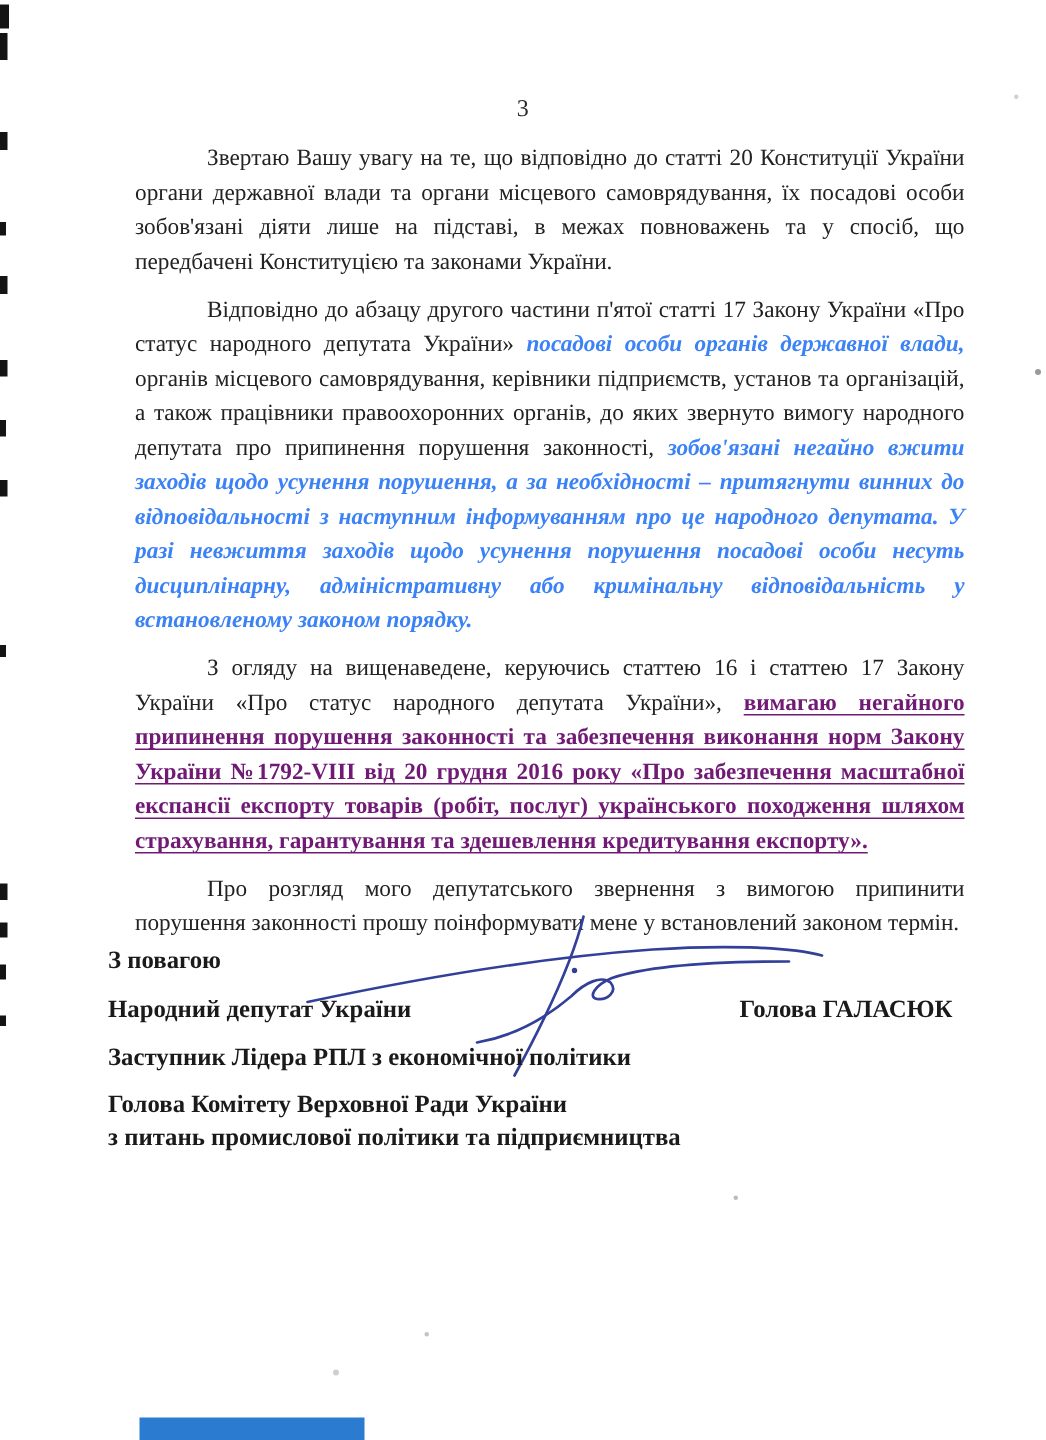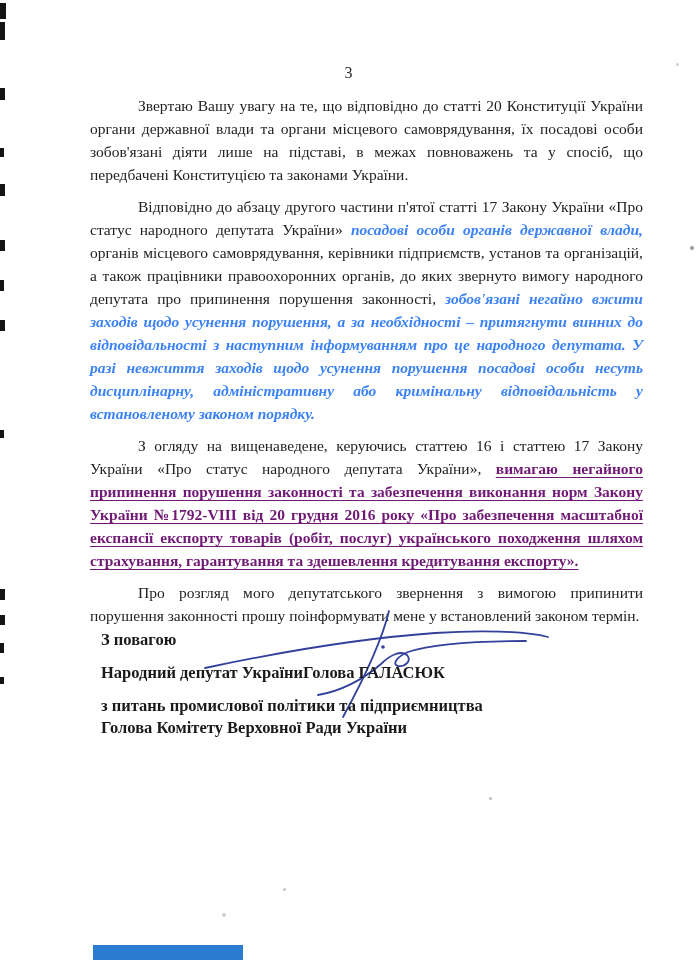--- a/index.html
+++ b/index.html
@@ -16,25 +16,25 @@
     position:absolute;top:94px;left:90px;width:553px;
   }
   .para{
     margin:0 0 9px 0;text-align:justify;text-indent:48px;
     font-size:15.5px;line-height:23px;color:#222;
   }
   .run-r{font-weight:normal;font-style:normal;}
   .run-bi{font-weight:bold;font-style:italic;color:#3b82f6;}
   .run-bu{font-weight:bold;text-decoration:underline;text-underline-offset:3px;color:#701a75;}
   .closing{
-    position:absolute;left:101px;right:62px;top:630px;
+    position:absolute;left:72px;right:62px;top:630px;
     font-weight:bold;font-size:16.5px;color:#1a1a1a;
   }
   .closing .salutation{margin:0 0 13px 0;}
-  .closing-row{display:flex;justify-content:flex-start;align-items:baseline;margin:0 0 12px 0;}
+  .closing-row{display:flex;justify-content:space-between;align-items:baseline;margin:0 0 12px 0;}
   .closing .role-party{margin:0 0 10px 0;}
   .closing .role-committee{line-height:22px;margin:0;}
   .signature-svg{position:absolute;left:195px;top:600px;width:360px;height:120px;pointer-events:none;}
   .edge-mark{position:absolute;left:0;background:#141414;}
   .speck{position:absolute;border-radius:50%;}
   .bottom-bar{position:absolute;}
 </style>
 </head>
 <body>
 
@@ -57,22 +57,23 @@
       <circle cx="188" cy="47" r="1.8" stroke="none" fill="#32409a"></circle>
     </g>
   </svg>
 
   <div class="closing">
     <p class="salutation">З повагою</p>
     <div class="closing-row">
       <span>Народний депутат України</span>
       <span>Голова ГАЛАСЮК</span>
     </div>
+    <p class="role-party">Заступник Лідера РПЛ з економічної політики</p>
+    <p class="role-committee">Голова Комітету Верховної Ради України</p>
     <p class="role-committee">з питань промислової політики та підприємництва</p>
-    <p class="role-committee">Голова Комітету Верховної Ради України</p>
   </div>
 
 </div>
 
 <div class="edge-mark" style="top: 3px; height: 16px; width: 6px;"></div>
 <div class="edge-mark" style="top: 22px; height: 18px; width: 5px;"></div>
 <div class="edge-mark" style="top: 88px; height: 12px; width: 5px;"></div>
 <div class="edge-mark" style="top: 148px; height: 9px; width: 4px;"></div>
 <div class="edge-mark" style="top: 184px; height: 12px; width: 5px;"></div>
 <div class="edge-mark" style="top: 240px; height: 11px; width: 5px;"></div>

